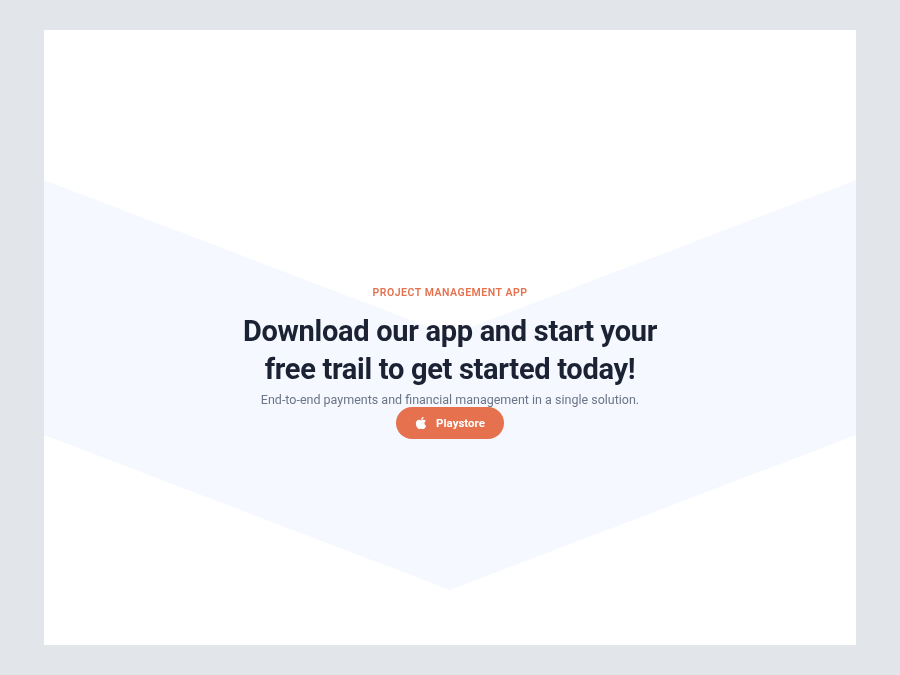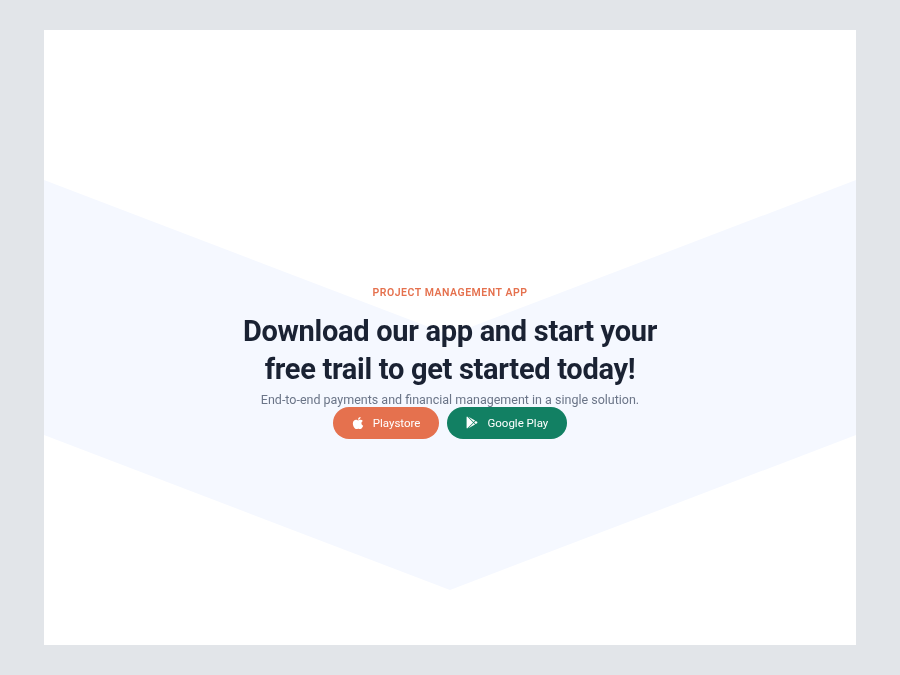--- a/index.html
+++ b/index.html
@@ -84,21 +84,21 @@
     }
 
     .btn {
       display: inline-flex;
       align-items: center;
       gap: 9px;
       padding: 9px 19px;
       border-radius: 999px;
       border: none;
       font-size: 11.5px;
-      font-weight: 400;
+      font-weight: 700;
       cursor: pointer;
       color: #ffffff;
       font-family: inherit;
     }
 
     .btn-primary {
       background: #e5714e;
     }
 
     .btn-secondary {
@@ -138,22 +138,16 @@
 
     <div class="buttons">
 
       <button class="btn btn-primary">
         <svg class="icon-apple" viewBox="0 0 384 512">
           <path d="M318.7 268.7c-.2-36.7 16.4-64.4 50-84.8-18.8-26.9-47.2-41.7-84.7-44.6-35.5-2.8-74.3 20.7-88.5 20.7-15 0-49.4-19.7-76.4-19.7C63.3 141.2 4 184.8 4 273.5q0 39.3 14.4 81.2c12.8 36.7 59 126.7 107.2 125.2 25.2-.6 43-17.9 75.8-17.9 31.8 0 48.3 17.9 76.4 17.9 48.6-.7 90.4-82.5 102.6-119.3-65.2-30.7-61.7-90-61.7-91.9zm-56.6-164.2c27.3-32.4 24.8-61.9 24-72.5-24.1 1.4-52 16.4-67.9 34.9-17.5 19.8-27.8 44.3-25.6 71.9 26.1 2 49.9-11.4 69.5-34.3z"></path>
         </svg>
         <span>Playstore</span>
       </button>
 
-      <button class="btn btn-secondary">
-        <svg class="icon-play" viewBox="0 0 512 512">
-          <path d="M325.3 234.3L104.6 13l280.8 161.2-60.1 60.1zM47 0C34 6.8 25.3 19.2 25.3 35.3v441.3c0 16.1 8.7 28.5 21.7 35.3l256.6-256L47 0zm425.2 225.6l-58.9-34.1-65.7 64.5 65.7 64.5 60.1-34.1c18-14.3 18-46.5-1.2-60.8zM104.6 499l280.8-161.2-60.1-60.1L104.6 499z"></path>
-        </svg>
-        <span>Google Play</span>
-      </button>
 
     </div>
   </div>
 </div>
 
 </body></html>

